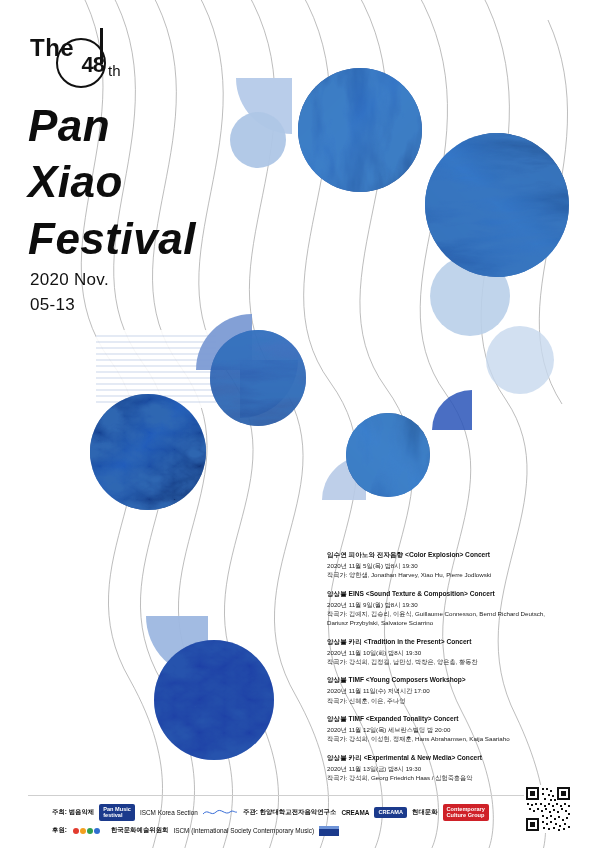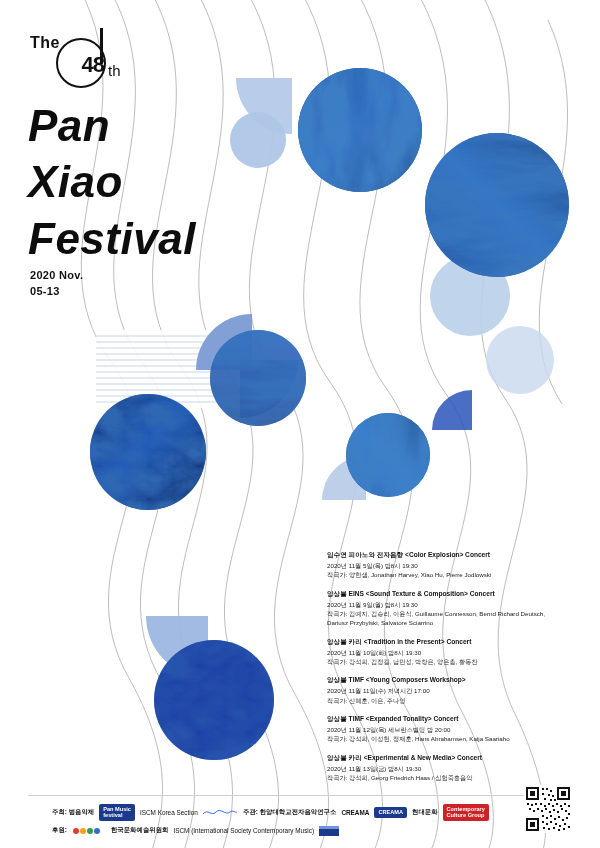--- a/index.html
+++ b/index.html
@@ -31,21 +31,21 @@
     position: absolute;
     left: 28px;
     top: 26px;
     width: 120px;
     height: 66px;
   }
   .logo-the {
     position: absolute;
     left: 2px;
     top: 8px;
-    font-size: 16px;
+    font-size: 24px;
     font-weight: 700;
     letter-spacing: .5px;
     color: #111;
   }
   .logo-48 {
     position: absolute;
     left: 28px;
     top: 12px;
     width: 50px;
     height: 50px;
@@ -89,23 +89,23 @@
     letter-spacing: .5px;
     color: #0d0d0d;
     font-style: italic;
   }
   .title div { white-space: nowrap; }
   
   .dates {
     position: absolute;
     left: 30px;
     top: 268px;
-    font-size: 11px;
+    font-size: 17px;
     line-height: 1.45;
-    font-weight: 700;
+    font-weight: 400;
     letter-spacing: .3px;
     color: #111;
   }
   
   .programme {
     position: absolute;
     left: 327px;
     top: 550px;
     width: 252px;
   }

